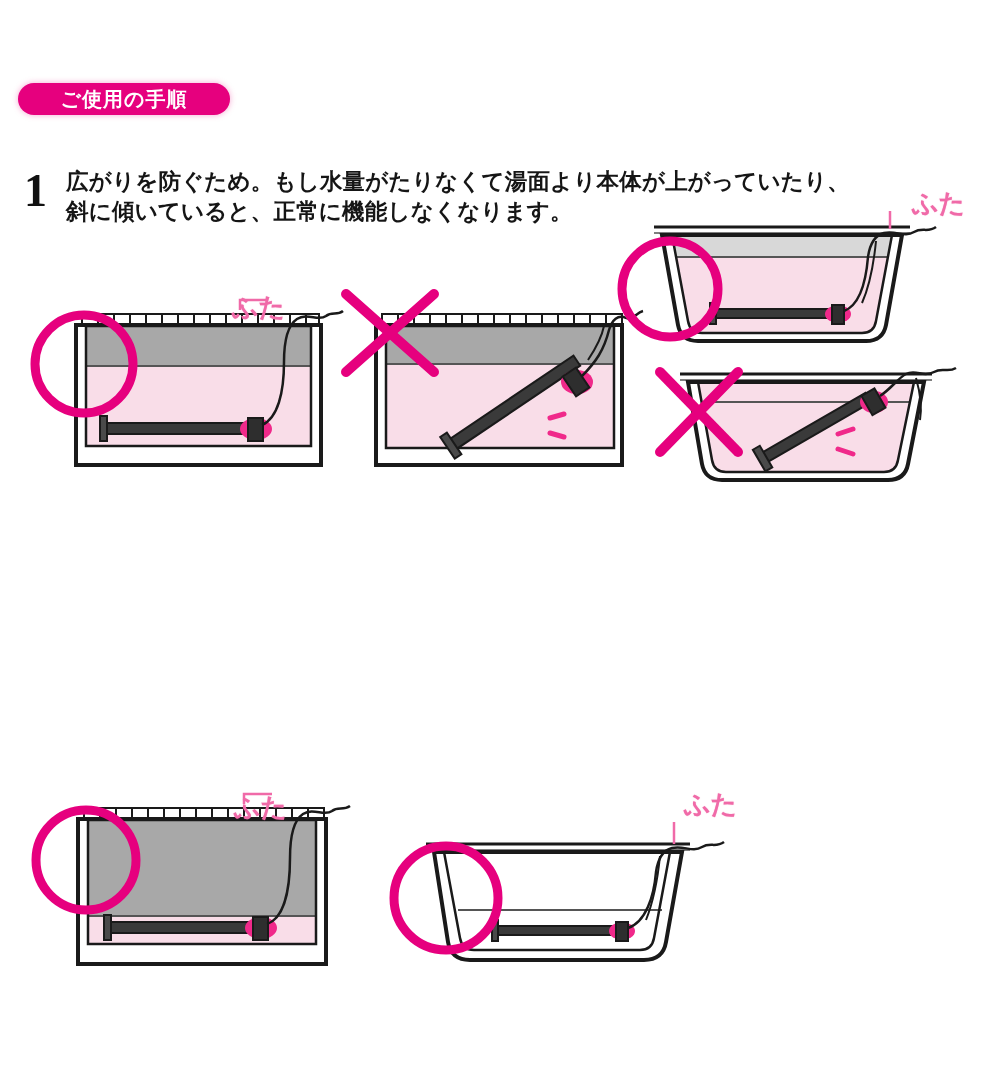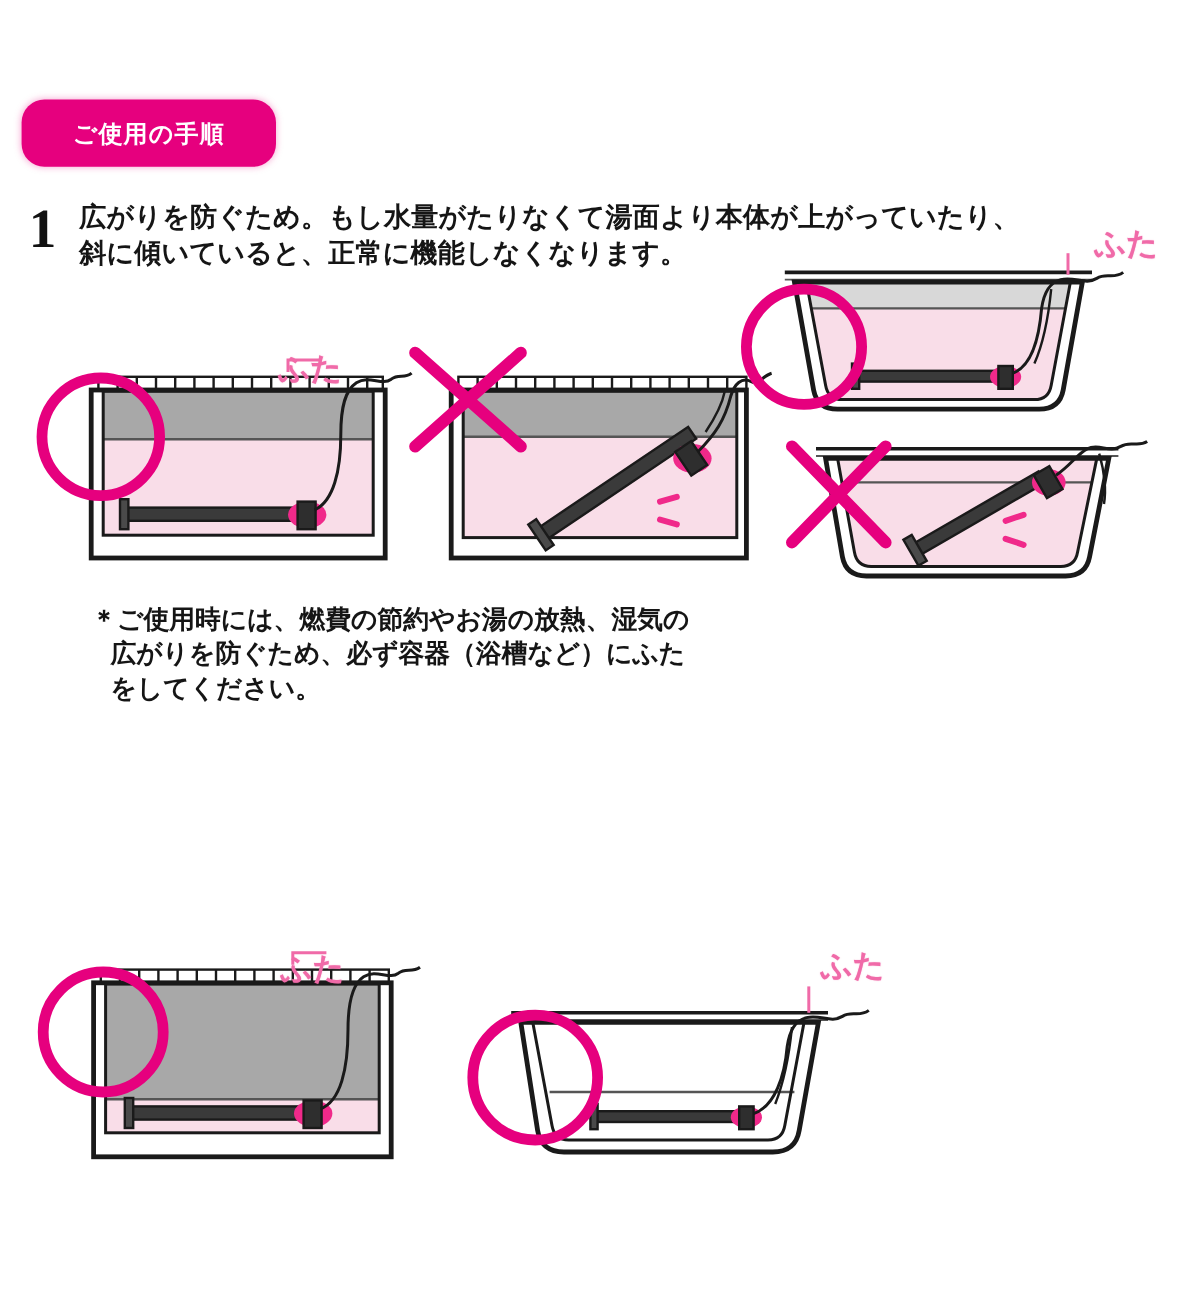--- a/index.html
+++ b/index.html
@@ -20,21 +20,21 @@
     inset: 0;
     background: #ffffff;
   }
 
   
   .badge {
     position: absolute;
     left: 18px;
     top: 83px;
     width: 212px;
-    height: 56px;
+    height: 32px;
     border-radius: 19px;
     background: #e6007e;
     box-shadow: 0 0 6px rgba(230,0,126,0.35);
     display: flex;
     align-items: center;
     justify-content: center;
   }
   .badge-label {
     color: #ffffff;
     font-size: 20px;
@@ -118,25 +118,20 @@
     <span class="badge-label">ご使用の手順</span>
   </div>
 
   <div class="step-num">1</div>
 
   <div class="body-text">
     <span class="ln">広がりを防ぐため。もし水量がたりなくて湯面より本体が上がっていたり、</span>
     <span class="ln">斜に傾いていると、正常に機能しなくなります。</span>
   </div>
 
-  <div class="note-text">
-    <span class="ln">＊ご使用時には、燃費の節約やお湯の放熱、湿気の</span>
-    <span class="ln indent">広がりを防ぐため、必ず容器（浴槽など）にふた</span>
-    <span class="ln indent">をしてください。</span>
-  </div>
 
   <div class="fig" id="fig-1">
     <svg width="290" height="190" viewBox="0 0 290 190">
 
       <rect x="30" y="34" width="225" height="120" fill="#f9dde8"></rect>
 
       <rect x="30" y="34" width="225" height="40" fill="#a8a8a8"></rect>
 
       <g stroke="#1a1a1a" stroke-width="2" fill="#ffffff">
         <rect x="26" y="22" width="237" height="11"></rect>

